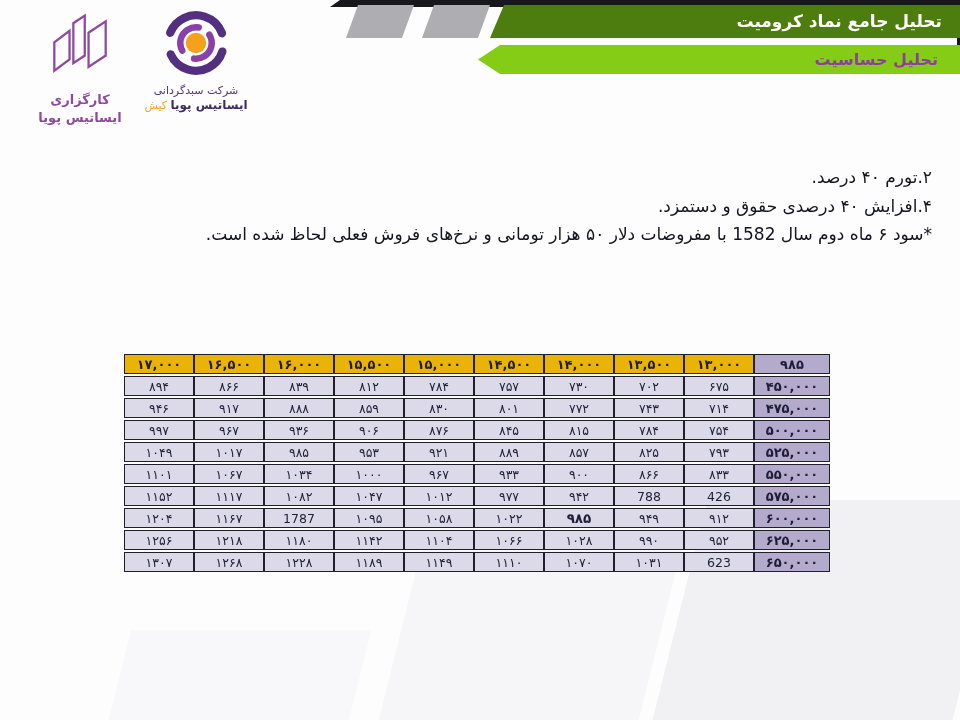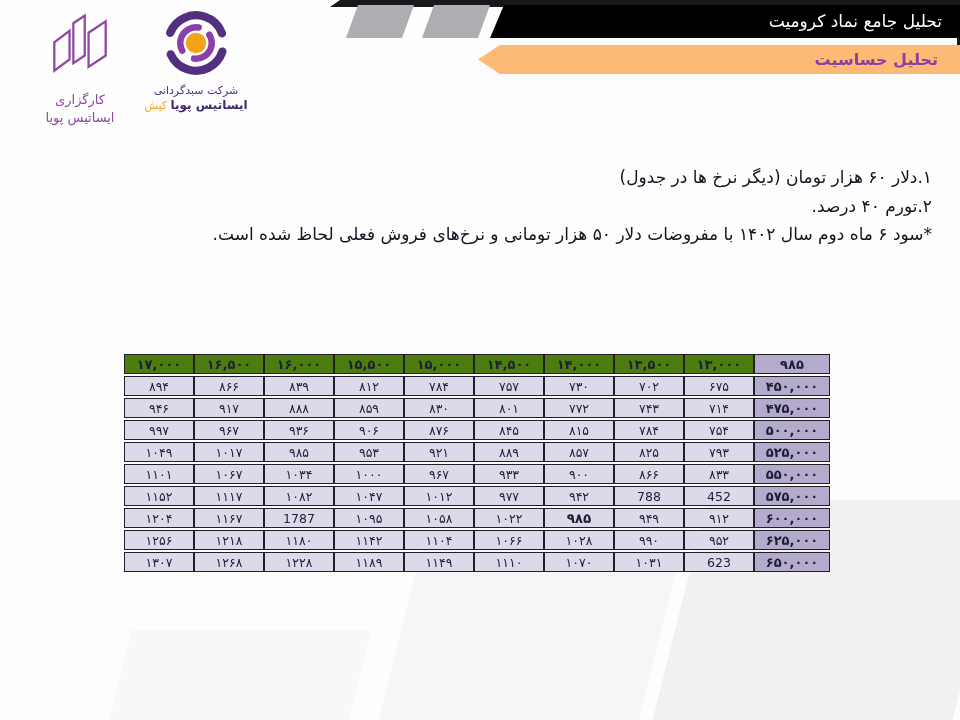--- a/index.html
+++ b/index.html
@@ -15,50 +15,50 @@
   .deco.d3 { left:120px; bottom:0; width:240px; height:90px;  transform:skewX(-14deg); background:#f8f8fa; }
 
   
   .top-black-strip { position:absolute; top:0; left:330px; width:630px; height:7px;
       background:#17171c; clip-path:polygon(10px 0,100% 0,100% 100%,0 100%); }
   .right-edge-strip { position:absolute; top:0; right:0; width:3px; height:72px; background:#17171c; }
   .gray-pgram { position:absolute; top:5px; width:56px; height:33px; background:#aeadb1; transform:skewX(-20deg); }
   .gray-pgram.g1 { left:352px; }
   .gray-pgram.g2 { left:428px; }
   .title-band { position:absolute; top:5px; left:478px; width:482px; height:33px;
-      background:#000000; clip-path:polygon(26px 0,100% 0,100% 100%,12px 100%);
+      background:#4d7c0f; clip-path:polygon(26px 0,100% 0,100% 100%,12px 100%);
       direction:rtl; text-align:right; line-height:33px; padding-right:18px;
-      color:#ffffff; font-size:17px; font-weight:normal; }
+      color:#ffffff; font-size:17px; font-weight:bold; }
   .subtitle-band { position:absolute; top:45px; left:478px; width:482px; height:29px;
-      background:#fdba74; clip-path:polygon(22px 0,100% 0,100% 100%,22px 100%,0 50%);
+      background:#84cc16; clip-path:polygon(22px 0,100% 0,100% 100%,22px 100%,0 50%);
       direction:rtl; text-align:right; line-height:29px; padding-right:22px;
       color:#8d3f9f; font-size:16px; font-weight:bold; }
 
   
   .logo-block { position:absolute; text-align:center; direction:rtl; }
   .logo-brokerage { left:18px; top:8px; width:124px; }
   .logo-mgmt { left:138px; top:6px; width:116px; }
-  .logo-caption1 { margin-top:2px; font-size:13px; font-weight:normal; color:#8d4a9e; line-height:16px; }
+  .logo-caption1 { margin-top:2px; font-size:13px; font-weight:bold; color:#8d4a9e; line-height:16px; }
   .logo-caption2 { font-size:11px; color:#53307f; line-height:14px; }
   .logo-caption2 .l2 { font-weight:bold; font-size:12px; color:#3f2a66; }
   .badge-orange { color:#f5a21b; font-weight:normal; }
 
   
   .assumptions { position:absolute; top:163px; right:28px; width:860px;
       direction:rtl; text-align:right; font-size:17px; line-height:28.6px; color:#141420; }
   .assumptions .heading { font-size:17.5px; font-weight:bold; }
 
   
   table.sens { position:absolute; top:352px; left:124px; width:706px;
       border-collapse:separate; border-spacing:0 2px; direction:rtl;
       font-size:12.5px; color:#1e1e38; table-layout:fixed; }
   table.sens th, table.sens td { border:1px solid #20202a; height:20px;
       text-align:center; vertical-align:middle; padding:0 2px; }
   table.sens td { background:#dcdae9; }
-  table.sens th { background:#4d7c0f; font-weight:bold; font-size:13px; }
+  table.sens th { background:#eab308; font-weight:bold; font-size:13px; }
   table.sens .label-cell { background:#b3aacc; font-weight:bold; font-size:13px; }
   table.sens col.c-label { width:76px; }
   table.sens col.c-val { width:70px; }
   table.sens td.cell-bold { font-weight:bold; font-size:13.5px; }
 </style>
 </head>
 <body>
 
 <div class="deco d3"></div>
 <div class="deco d1"></div>
@@ -92,23 +92,23 @@
     <circle cx="40" cy="40" r="11" fill="#f5a21b"></circle>
   </svg>
   <div class="logo-caption2">شرکت سبدگردانی</div>
   <div class="logo-caption2">
     <span class="l2">ایساتیس پویا</span>
     <span class="badge-orange">کیش</span>
   </div>
 </div>
 
 <div class="assumptions">
-  <div>۱.دلار ۶۰ هزار تومان (دیگر نرخ ها در جدول)</div>
   <div>۲.تورم ۴۰ درصد.</div>
-  <div>*سود ۶ ماه دوم سال ۱۴۰۲ با مفروضات دلار ۵۰ هزار تومانی و نرخ‌های فروش فعلی لحاظ شده است.</div>
+  <div>۴.افزایش ۴۰ درصدی حقوق و دستمزد.</div>
+  <div>*سود ۶ ماه دوم سال 1582 با مفروضات دلار ۵۰ هزار تومانی و نرخ‌های فروش فعلی لحاظ شده است.</div>
 </div>
 
 <table class="sens">
   <colgroup>
       <col class="c-label">
       <col class="c-val">
       <col class="c-val">
       <col class="c-val">
       <col class="c-val">
       <col class="c-val">
@@ -187,21 +187,21 @@
         <td>۹۰۰</td>
         <td>۹۳۳</td>
         <td>۹۶۷</td>
         <td>۱۰۰۰</td>
         <td>۱۰۳۴</td>
         <td>۱۰۶۷</td>
         <td>۱۱۰۱</td>
       </tr>
       <tr>
         <td class="label-cell">۵۷۵,۰۰۰</td>
-        <td>452</td>
+        <td>426</td>
         <td>788</td>
         <td>۹۴۲</td>
         <td>۹۷۷</td>
         <td>۱۰۱۲</td>
         <td>۱۰۴۷</td>
         <td>۱۰۸۲</td>
         <td>۱۱۱۷</td>
         <td>۱۱۵۲</td>
       </tr>
       <tr>

